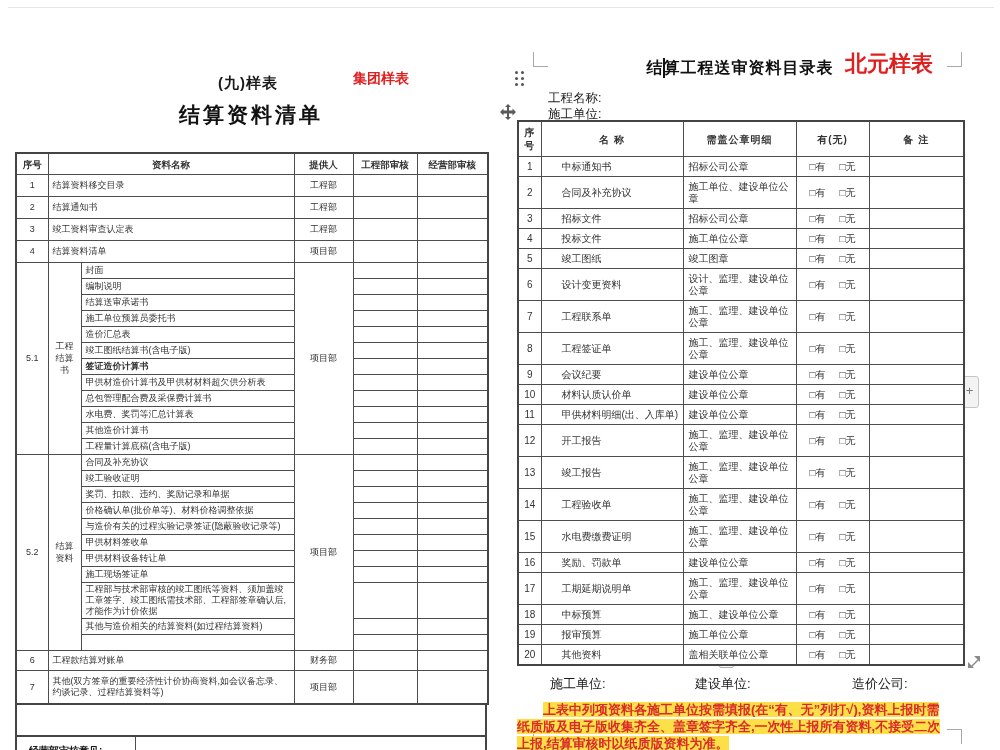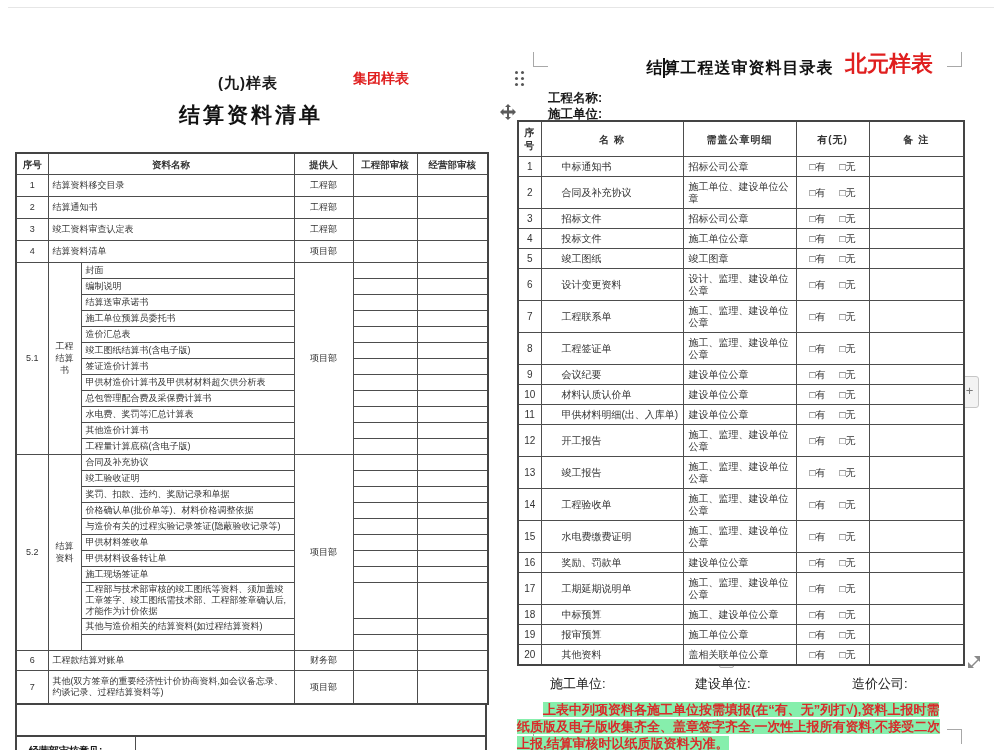--- a/index.html
+++ b/index.html
@@ -8,21 +8,21 @@
   .abs{position:absolute;}
   
   #left-page{position:absolute;left:15px;top:45px;width:472px;margin-top:23px;}
   #right-page{position:absolute;left:517px;top:48px;width:446px;}
   .ltag{position:absolute;left:203px;top:6px;font-size:15px;font-weight:bold;color:#1a1a1a;letter-spacing:1px;}
   .red-label{font-weight:bold;color:#e01f1f;}
   #left-red{position:absolute;left:338px;top:2px;font-size:14px;}
   #left-title{margin:0;padding-top:33px;text-align:center;font-size:21px;font-weight:bold;color:#111;letter-spacing:3px;}
   #right-title{position:absolute;left:0;top:10px;width:100%;text-align:center;font-size:16px;font-weight:bold;color:#111;letter-spacing:1px;}
   #right-red{position:absolute;left:326px;top:1px;font-size:22px;white-space:nowrap;background:#fff;padding-left:2px;}
-  .meta{position:absolute;left:31px;top:42px;font-size:12.5px;color:#1a1a1a;line-height:16px;font-weight:bold;text-align:right;}
+  .meta{position:absolute;left:31px;top:42px;font-size:12.5px;color:#1a1a1a;line-height:16px;font-weight:normal;text-align:right;}
   
   table{border-collapse:collapse;table-layout:fixed;background:#fff;}
   td,th{border:1px solid #4d4d4d;overflow:hidden;word-break:break-all;vertical-align:middle;}
   #ltable{width:472px;margin-top:23px;border:2px solid #444;}
   #ltable td,#ltable th{font-size:9px;line-height:11px;padding:1px 4px;}
   #ltable th{font-size:9.5px;font-weight:bold;text-align:center;height:18px;}
   #ltable td.c{text-align:center;}
   #ltable td.nm{text-align:left;}
   #ltable td.vlab{line-height:12px;padding:1px 3px;font-family:Liberation Mono, monospace;}
   #rtable{width:446px;margin-top:72px;border:2px solid #444;}
@@ -35,21 +35,21 @@
   .cb{display:inline-block;margin:0 7px;cursor:pointer;}
   
   .review-row{display:flex;width:468px;border:2px solid #444;border-top:none;height:30px;background:#fff;}
   .review-row:first-of-type{border-top:2px solid #444;}
   .review-label{width:104px;border-right:1px solid #4d4d4d;font-weight:bold;font-size:10px;padding:7px 2px 0 12px;color:#1a1a1a;}
   .review-space{flex:1;}
   
   #unit-line{position:relative;height:18px;margin-top:9px;font-size:13px;color:#1a1a1a;}
   #unit-line span{position:absolute;top:0;}
   #notice{margin:8px 0 0 0;width:424px;text-indent:2em;font-size:13px;line-height:17px;font-weight:bold;}
-  #notice span{background:#86efac;color:#d92b2b;}
+  #notice span{background:#fde047;color:#d92b2b;}
   
   #topline{left:8px;top:7px;width:986px;height:1px;background:#e6e6e6;}
   .cropmark{width:14px;height:14px;}
   #cm-tl{left:533px;top:52px;border-left:1px solid #a8a8a8;border-bottom:1px solid #a8a8a8;}
   #cm-tr{left:947px;top:52px;border-right:1px solid #a8a8a8;border-bottom:1px solid #a8a8a8;}
   #cm-bl{left:533px;top:729px;border-left:1px solid #a8a8a8;border-top:1px solid #a8a8a8;}
   #cm-br{left:947px;top:729px;border-right:1px solid #a8a8a8;border-top:1px solid #a8a8a8;}
   #drag-handle{left:515px;top:71px;width:3px;height:3px;background:#555;border-radius:50%;
      box-shadow:6px 0 0 #555,0 6px 0 #555,6px 6px 0 #555,0 12px 0 #555,6px 12px 0 #555;}
   #move-handle{left:500px;top:104px;width:16px;height:16px;cursor:move;}
@@ -161,21 +161,21 @@
           <td class="nm" style="height: 13px;">造价汇总表</td>
           <td></td>
           <td></td>
         </tr>
         <tr>
           <td class="nm" style="height: 13px;">竣工图纸结算书(含电子版)</td>
           <td></td>
           <td></td>
         </tr>
         <tr>
-          <td class="nm" style="height: 13px;">签证造价计算书</td>
+          <td class="nm" style="height: 13px; font-weight: bold;">签证造价计算书</td>
           <td></td>
           <td></td>
         </tr>
         <tr>
           <td class="nm" style="height: 13px;">甲供材造价计算书及甲供材材料超欠供分析表</td>
           <td></td>
           <td></td>
         </tr>
         <tr>
           <td class="nm" style="height: 13px;">总包管理配合费及采保费计算书</td>

